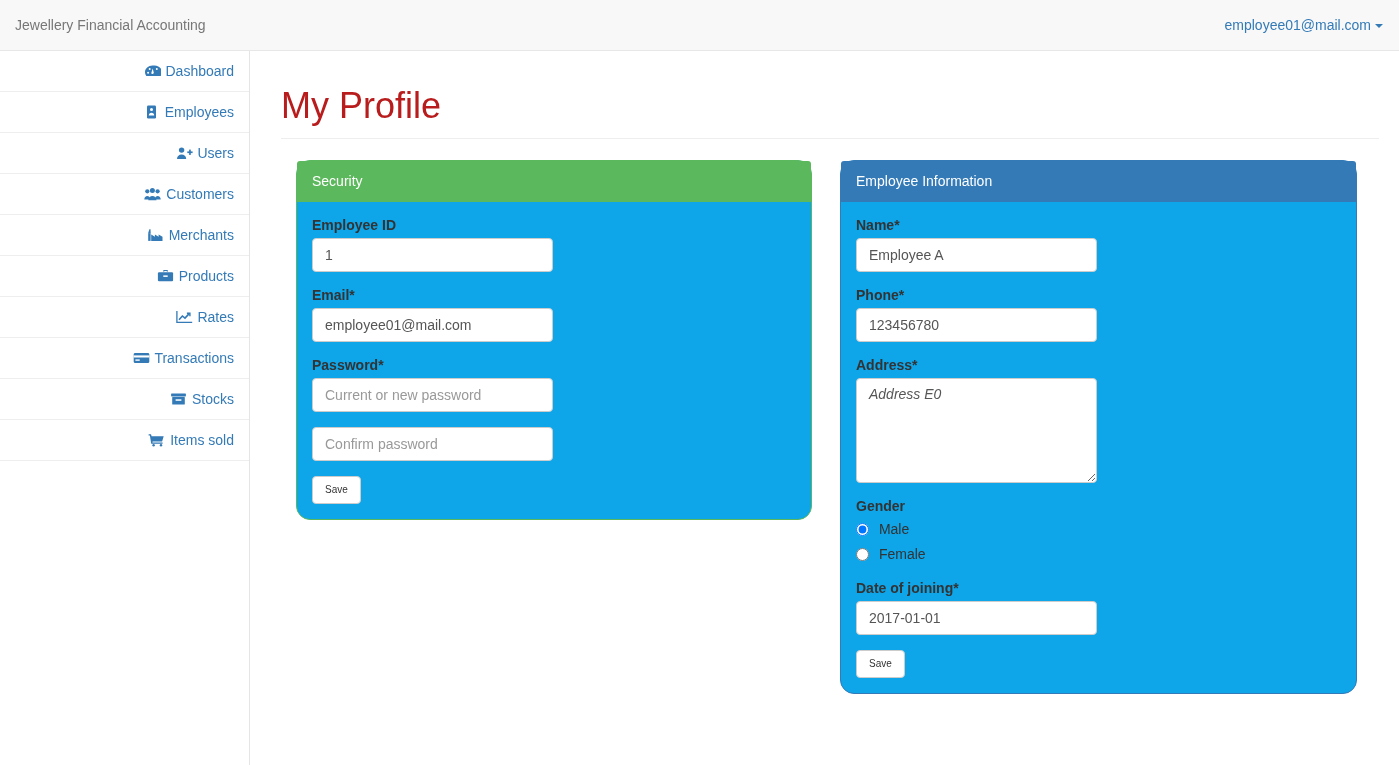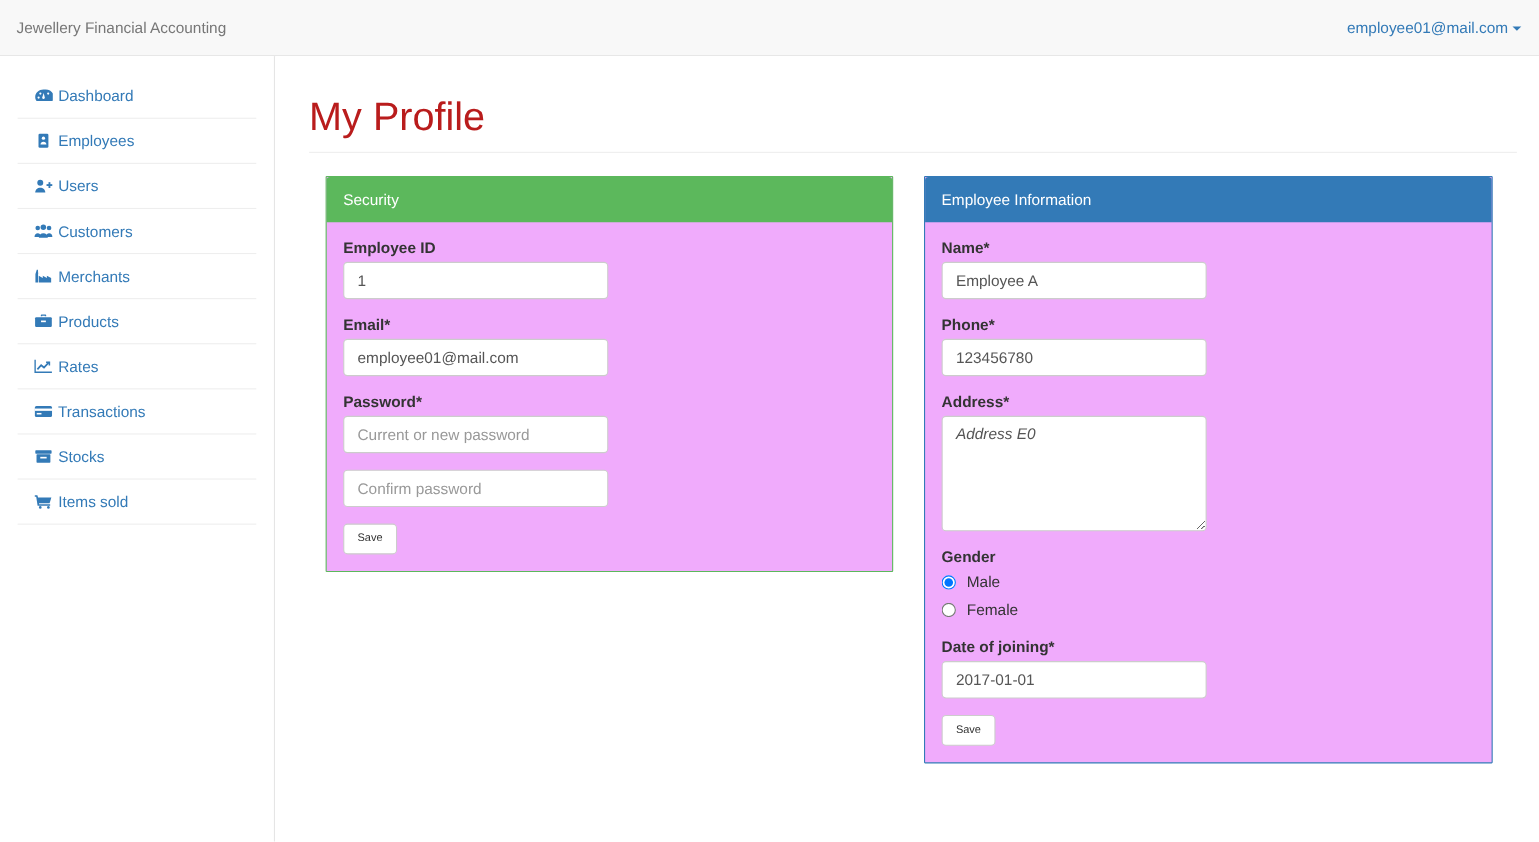--- a/index.html
+++ b/index.html
@@ -51,21 +51,21 @@
   }
 
   
   .sidebar {
     position: absolute;
     top: 51px; left: 0;
     width: 250px; height: 714px;
     background: #ffffff;
     border-right: 1px solid #e5e5e5;
   }
-  .nav-list { list-style: none; margin: 16px; padding: 0; }
+  .nav-list { list-style: none; margin: 0; padding: 0; text-align: right; }
   .nav-item {
     display: block;
     height: 41px;
     line-height: 40px;
     padding: 0 15px;
     border-bottom: 1px solid #eeeeee;
     color: #337ab7;
     text-decoration: none;
     font-size: 14px;
     white-space: nowrap;
@@ -101,22 +101,22 @@
     position: absolute;
     left: 30px; top: 87px;
     width: 1098px;
     height: 1px;
     background: #eeeeee;
   }
 
   
   .panel {
     position: absolute;
-    background: #f0abfc;
-    border-radius: 1px;
+    background: #0ea5e9;
+    border-radius: 14px;
   }
   .panel-success { border: 1px solid #5cb85c; }
   .panel-primary { border: 1px solid #337ab7; }
   .panel-heading {
     height: 41px;
     line-height: 41px;
     padding: 0 15px;
     font-size: 14px;
     color: #ffffff;
     border-top-left-radius: 3px;

